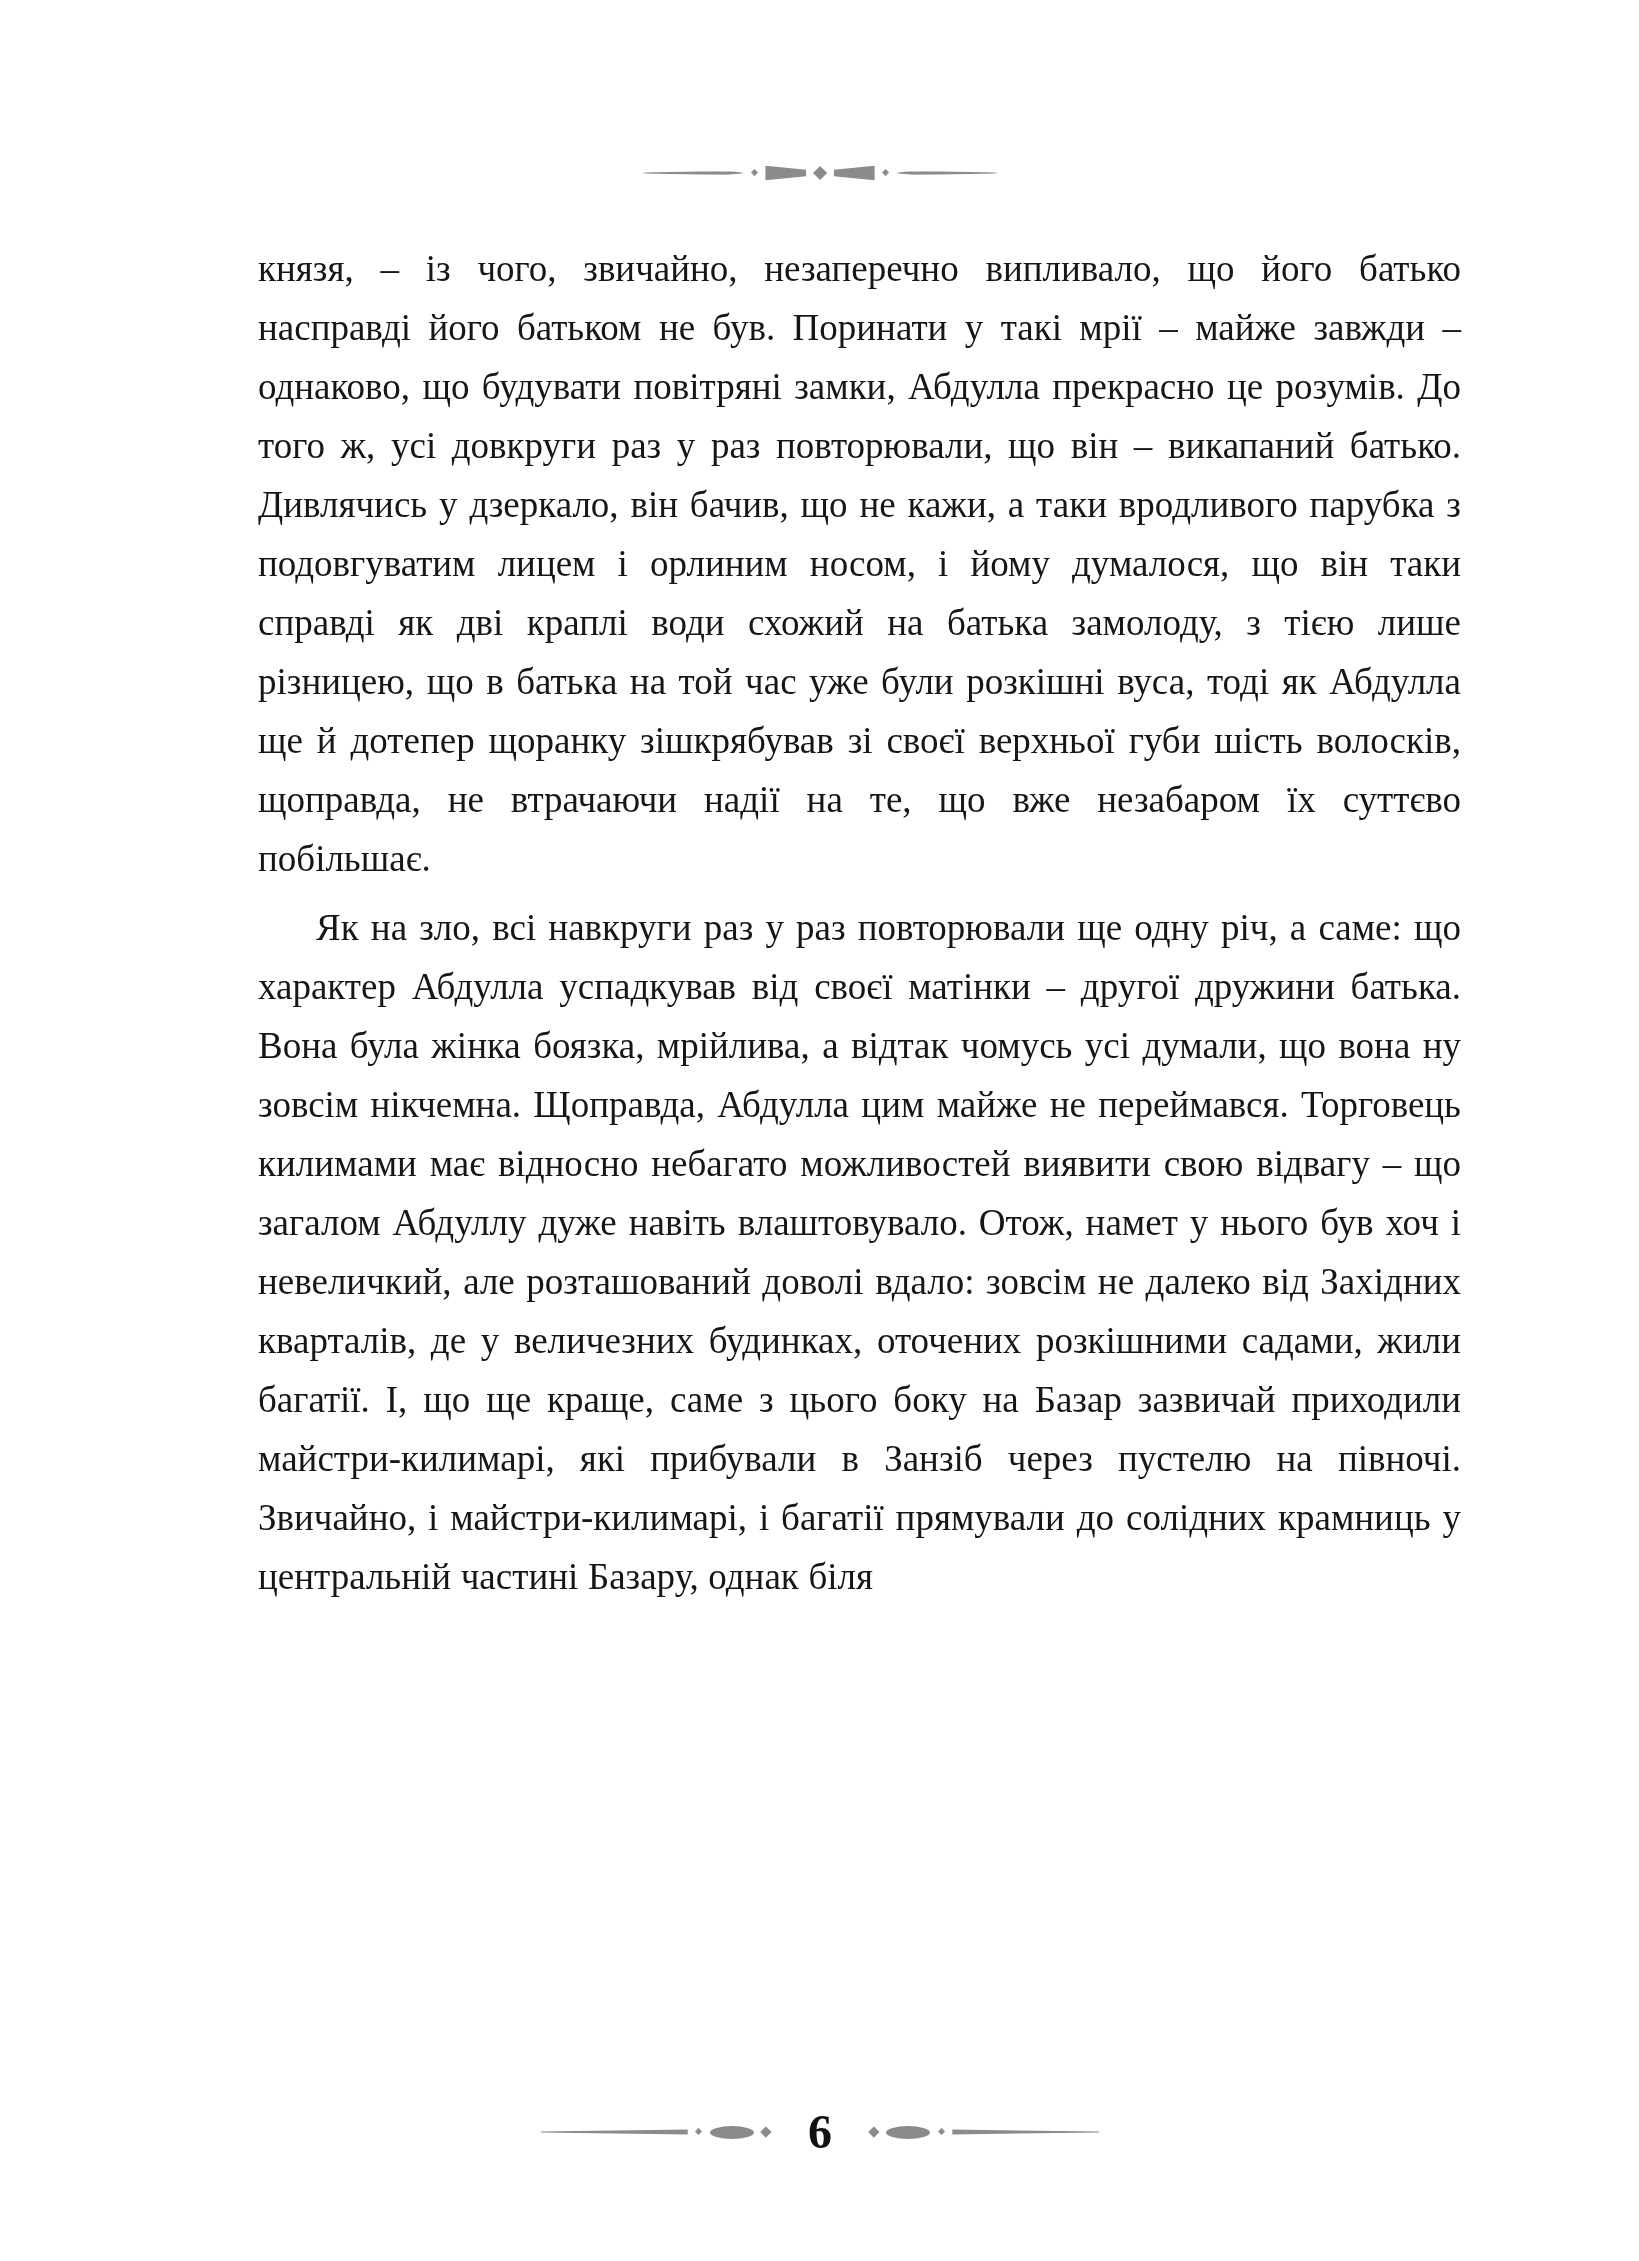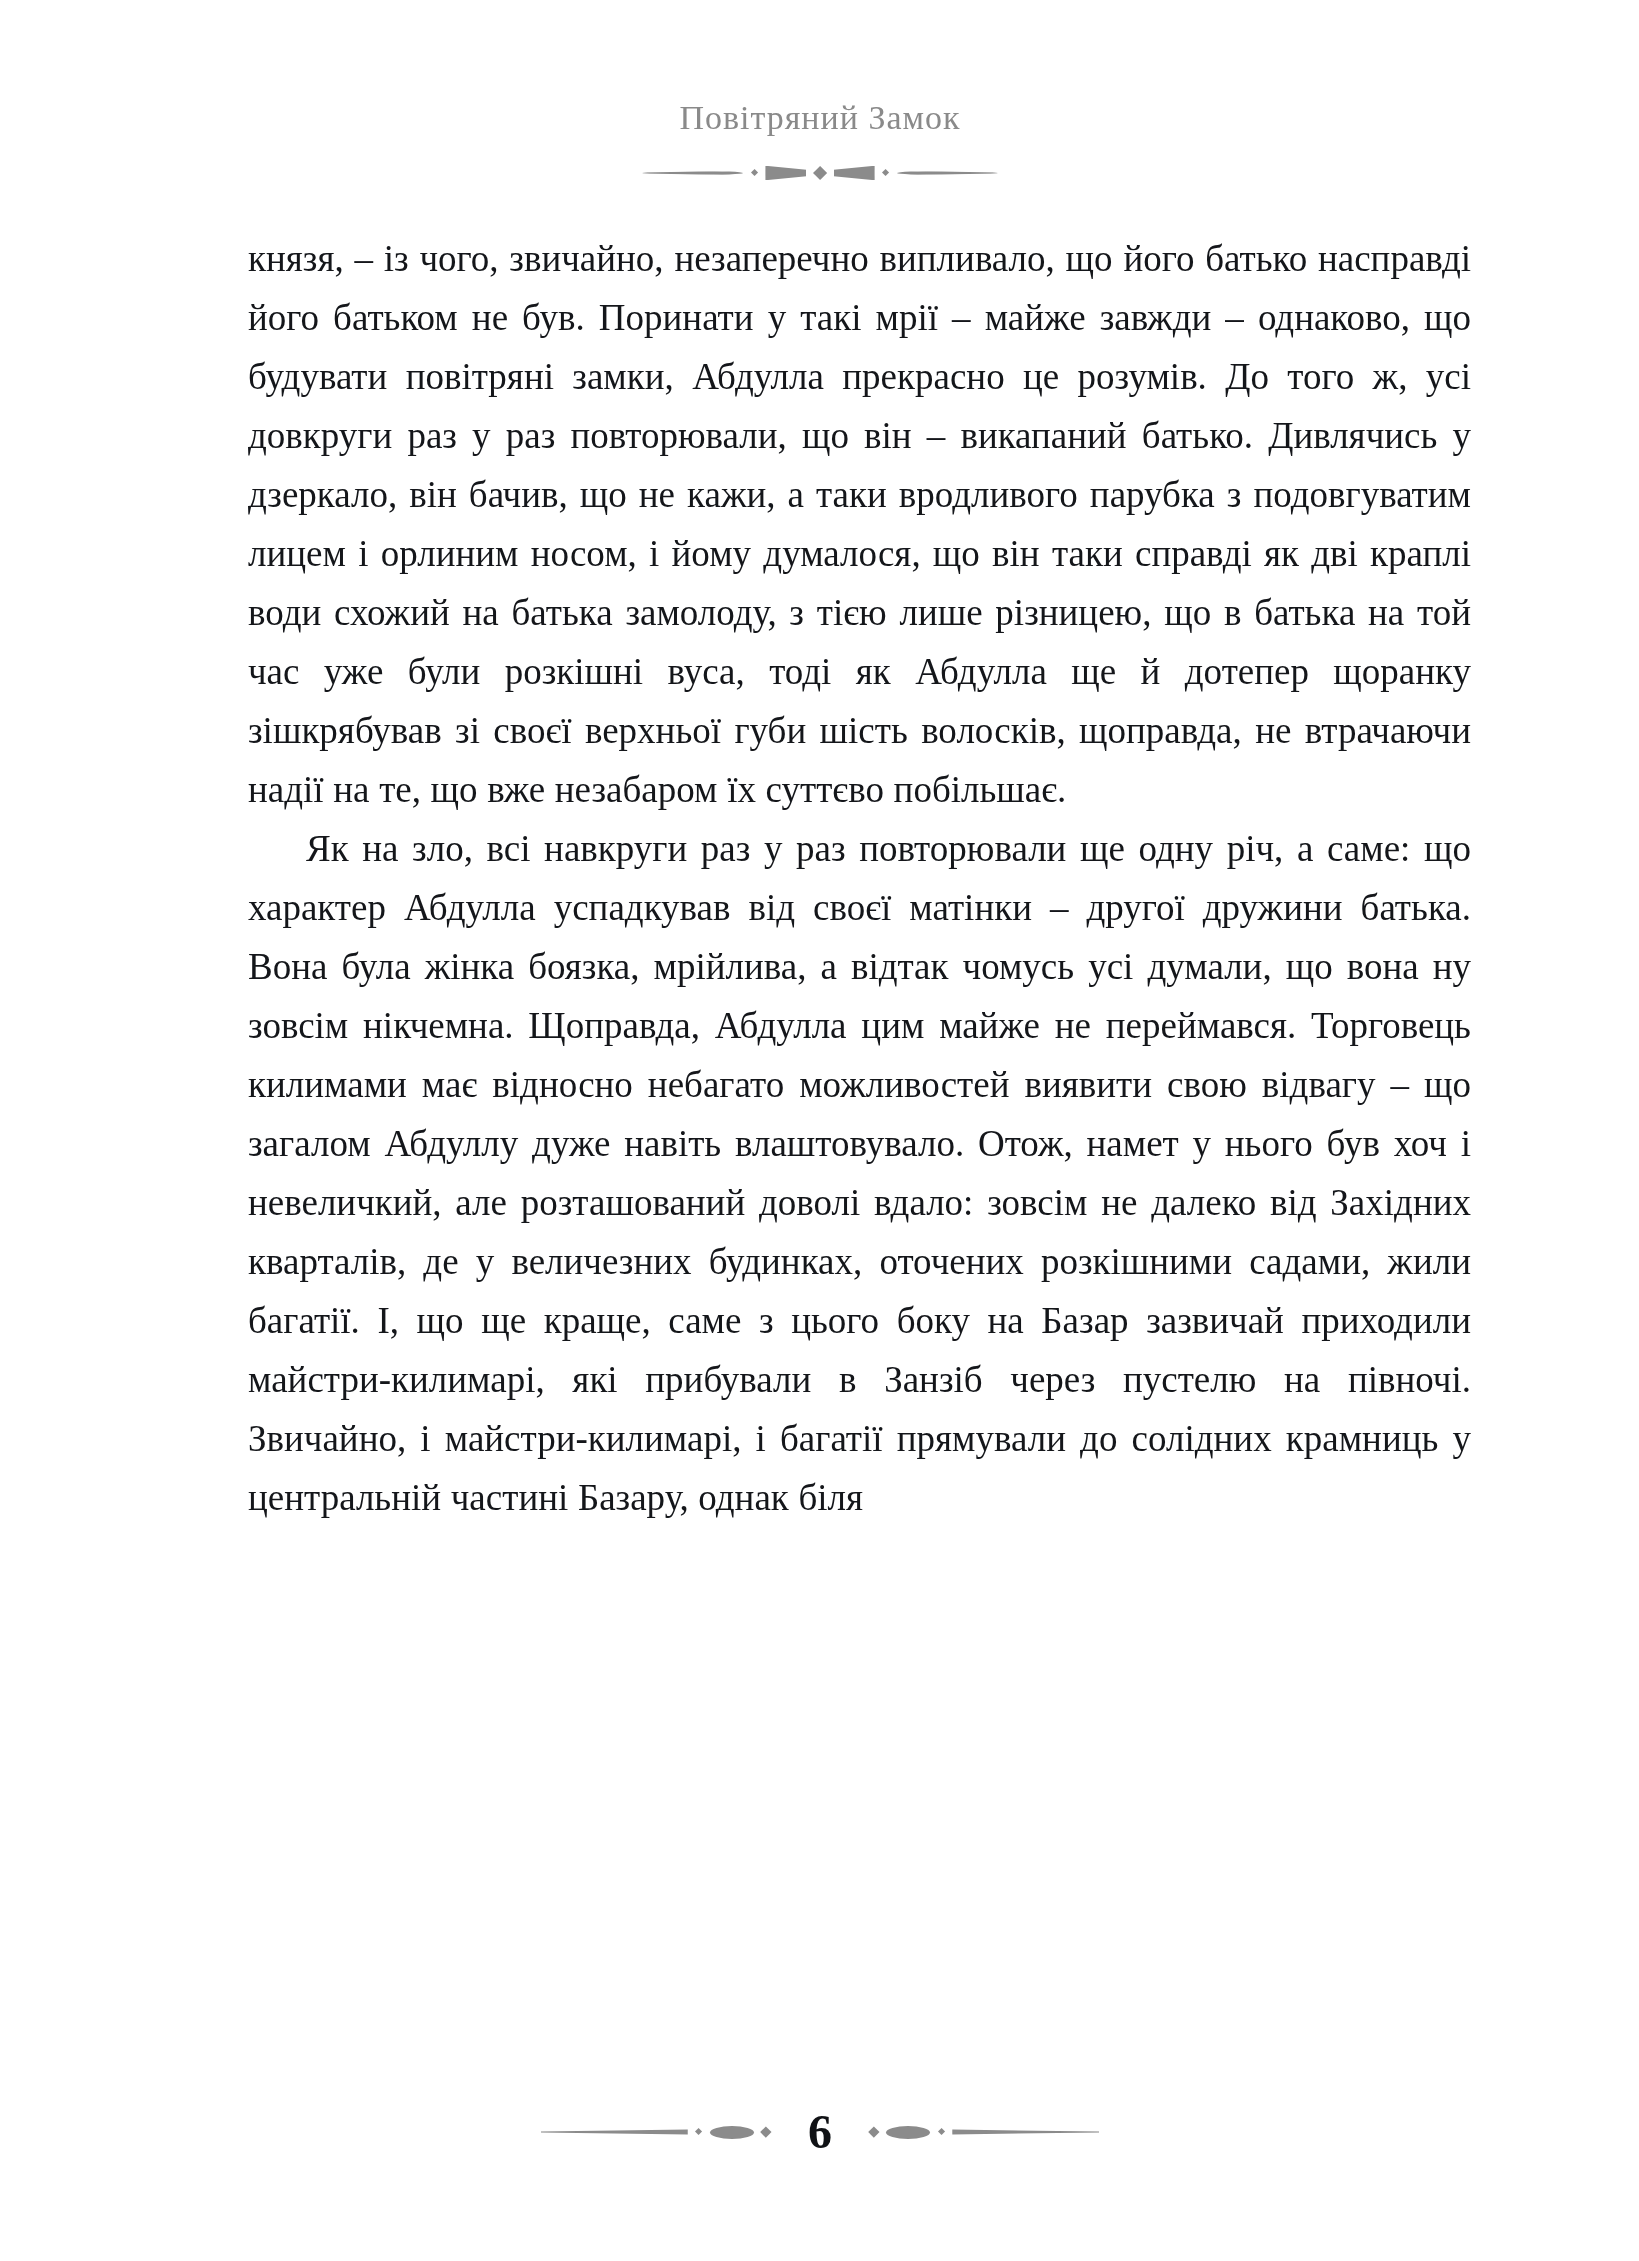--- a/index.html
+++ b/index.html
@@ -91,21 +91,21 @@
 
   
   .text-column {
     position: absolute;
     top: 229px;
     left: 248px;
     width: 1223px;
   }
 
   .para {
-    margin: 0;
+    margin: 10px;
     font-size: 37px;
     line-height: 59px;
     color: #14161a;
     text-align: justify;
     text-justify: inter-word;
     font-weight: 400;
     hyphens: manual;
     word-spacing: 0.4px;
   }
 
@@ -150,23 +150,20 @@
     color: #101215;
     line-height: 1;
     padding: 0 38px;
   }
 </style>
 </head>
 <body>
 
 <div class="page">
 
-  <div class="running-head">
-    <span class="running-head-title">Повітряний Замок</span>
-  </div>
 
   <div class="ornament header-ornament">
     <span class="orn-rule left"></span>
     <span class="orn-gap-s"></span>
     <span class="orn-dot-tiny"></span>
     <span class="orn-gap-s"></span>
     <span class="orn-wedge point-right"></span>
     <span class="orn-gap-s"></span>
     <span class="orn-dot-mid"></span>
     <span class="orn-gap-s"></span>

